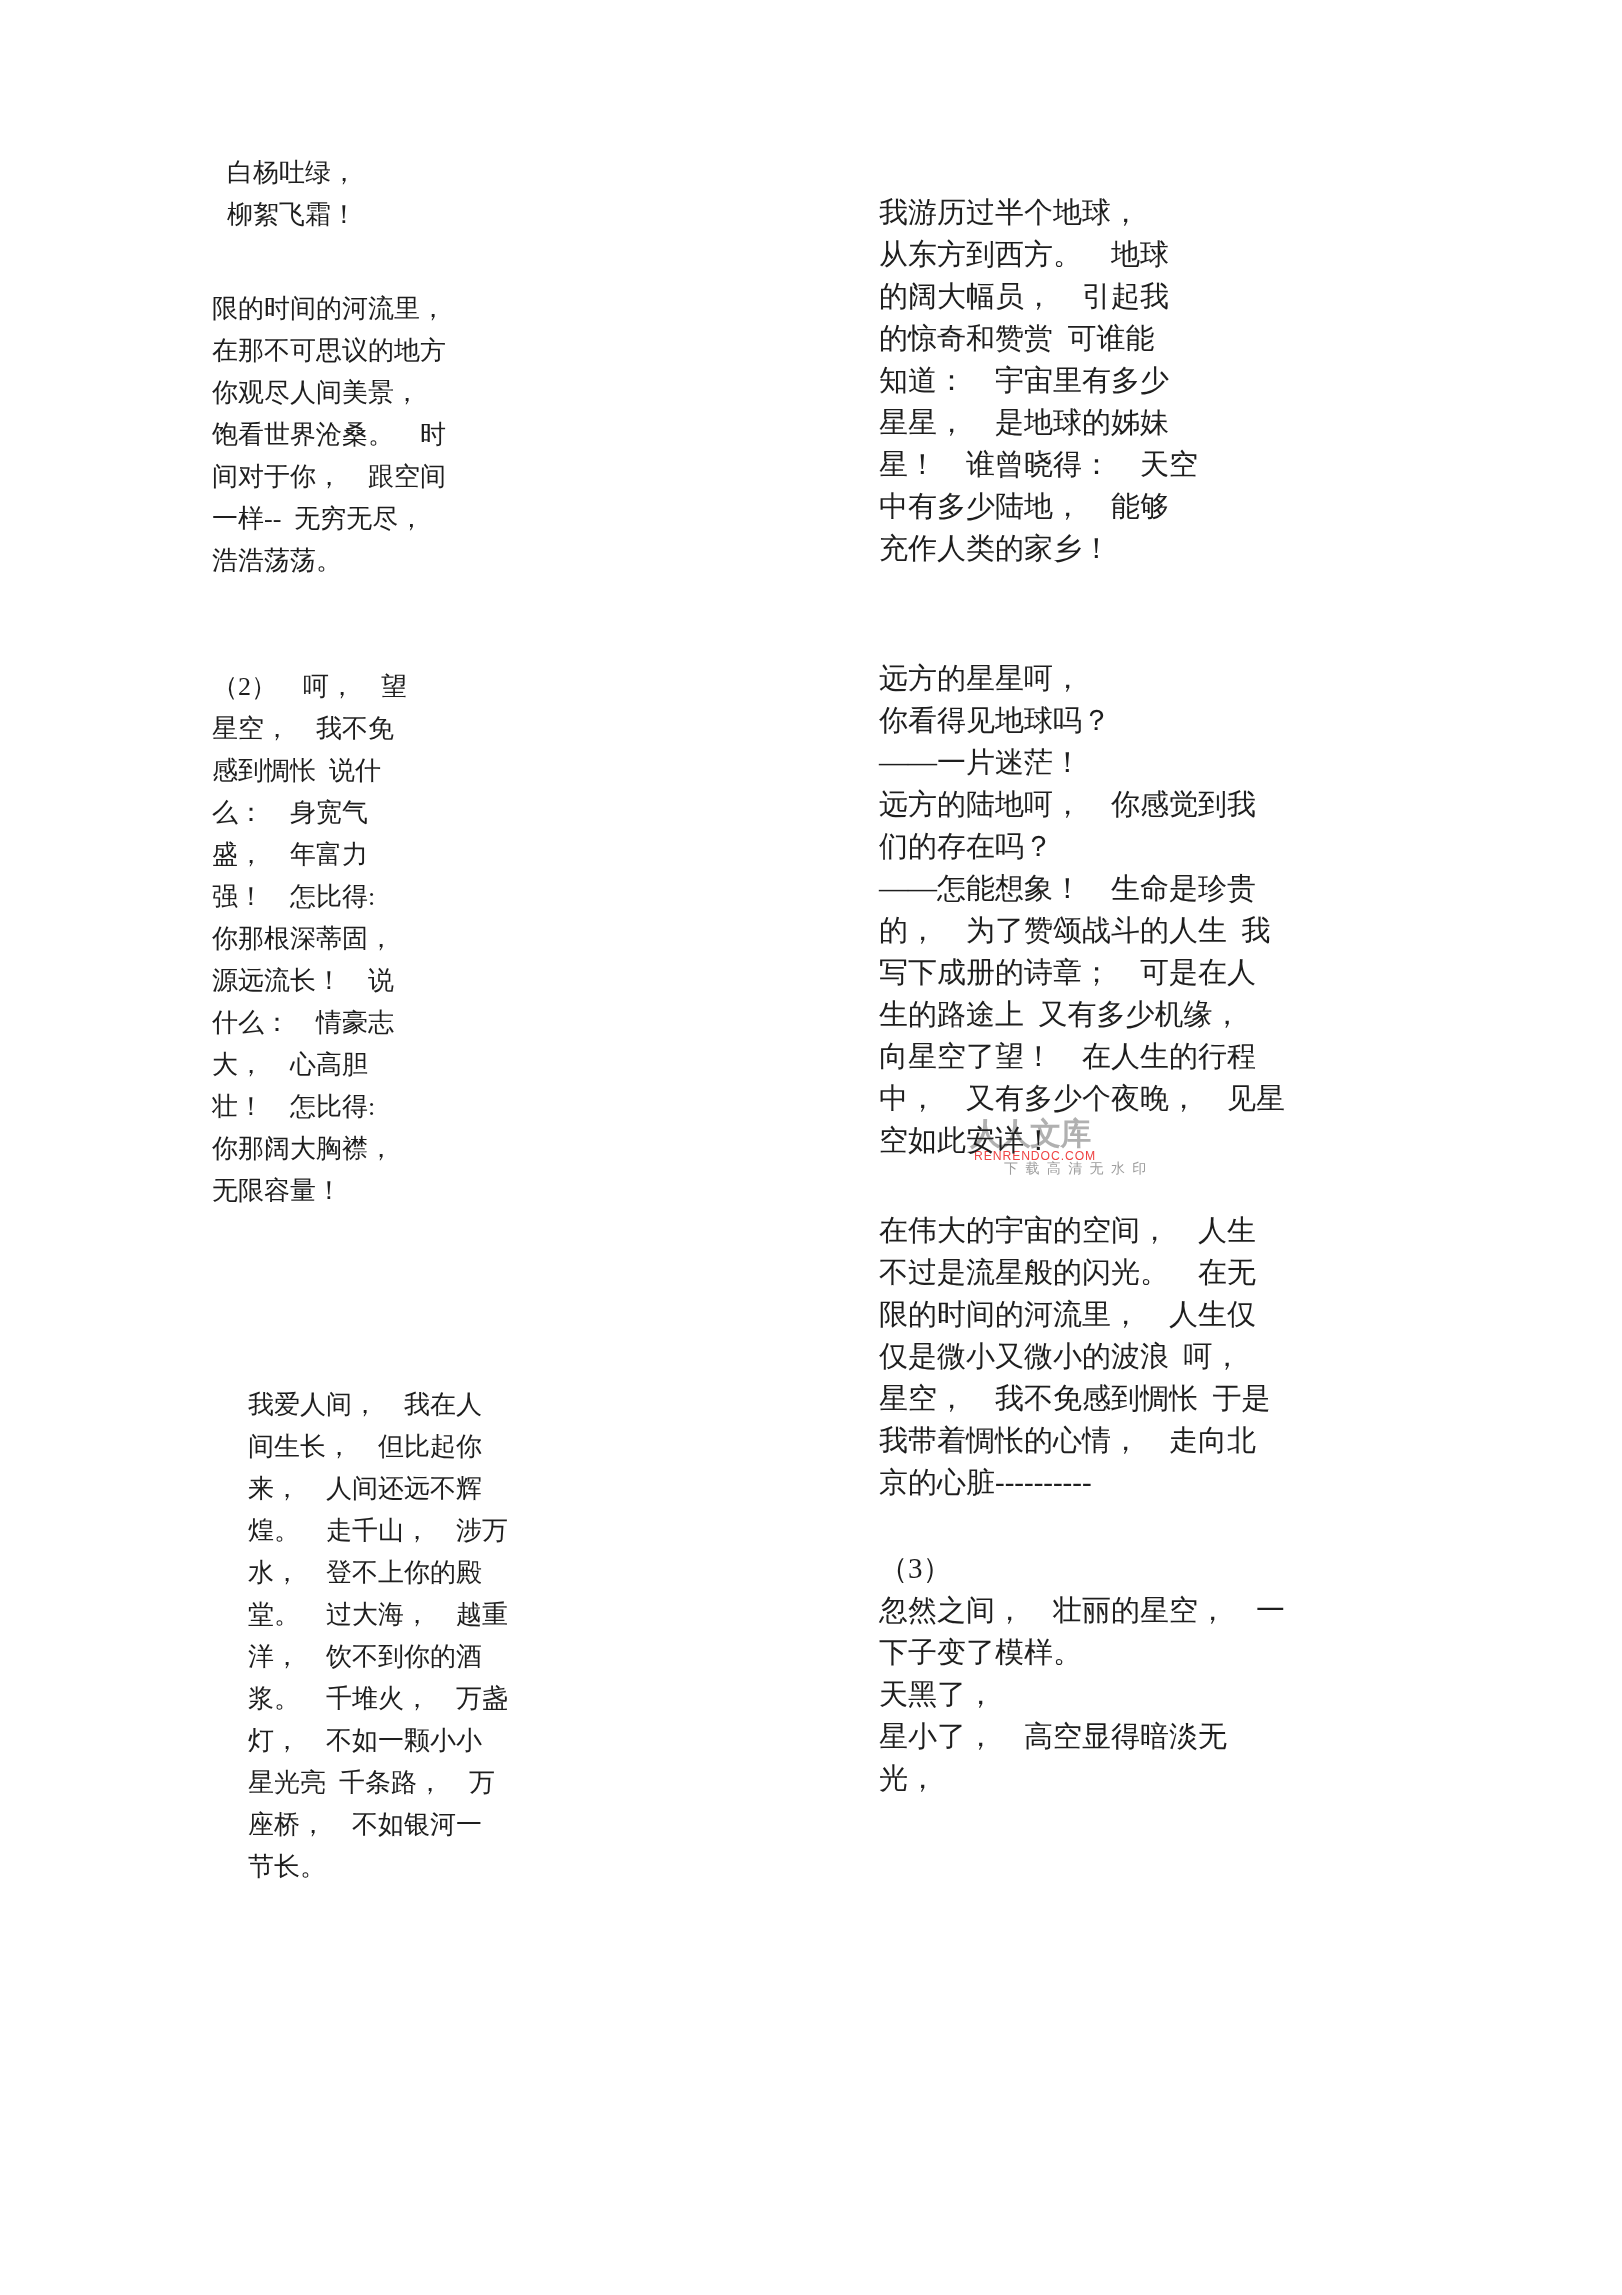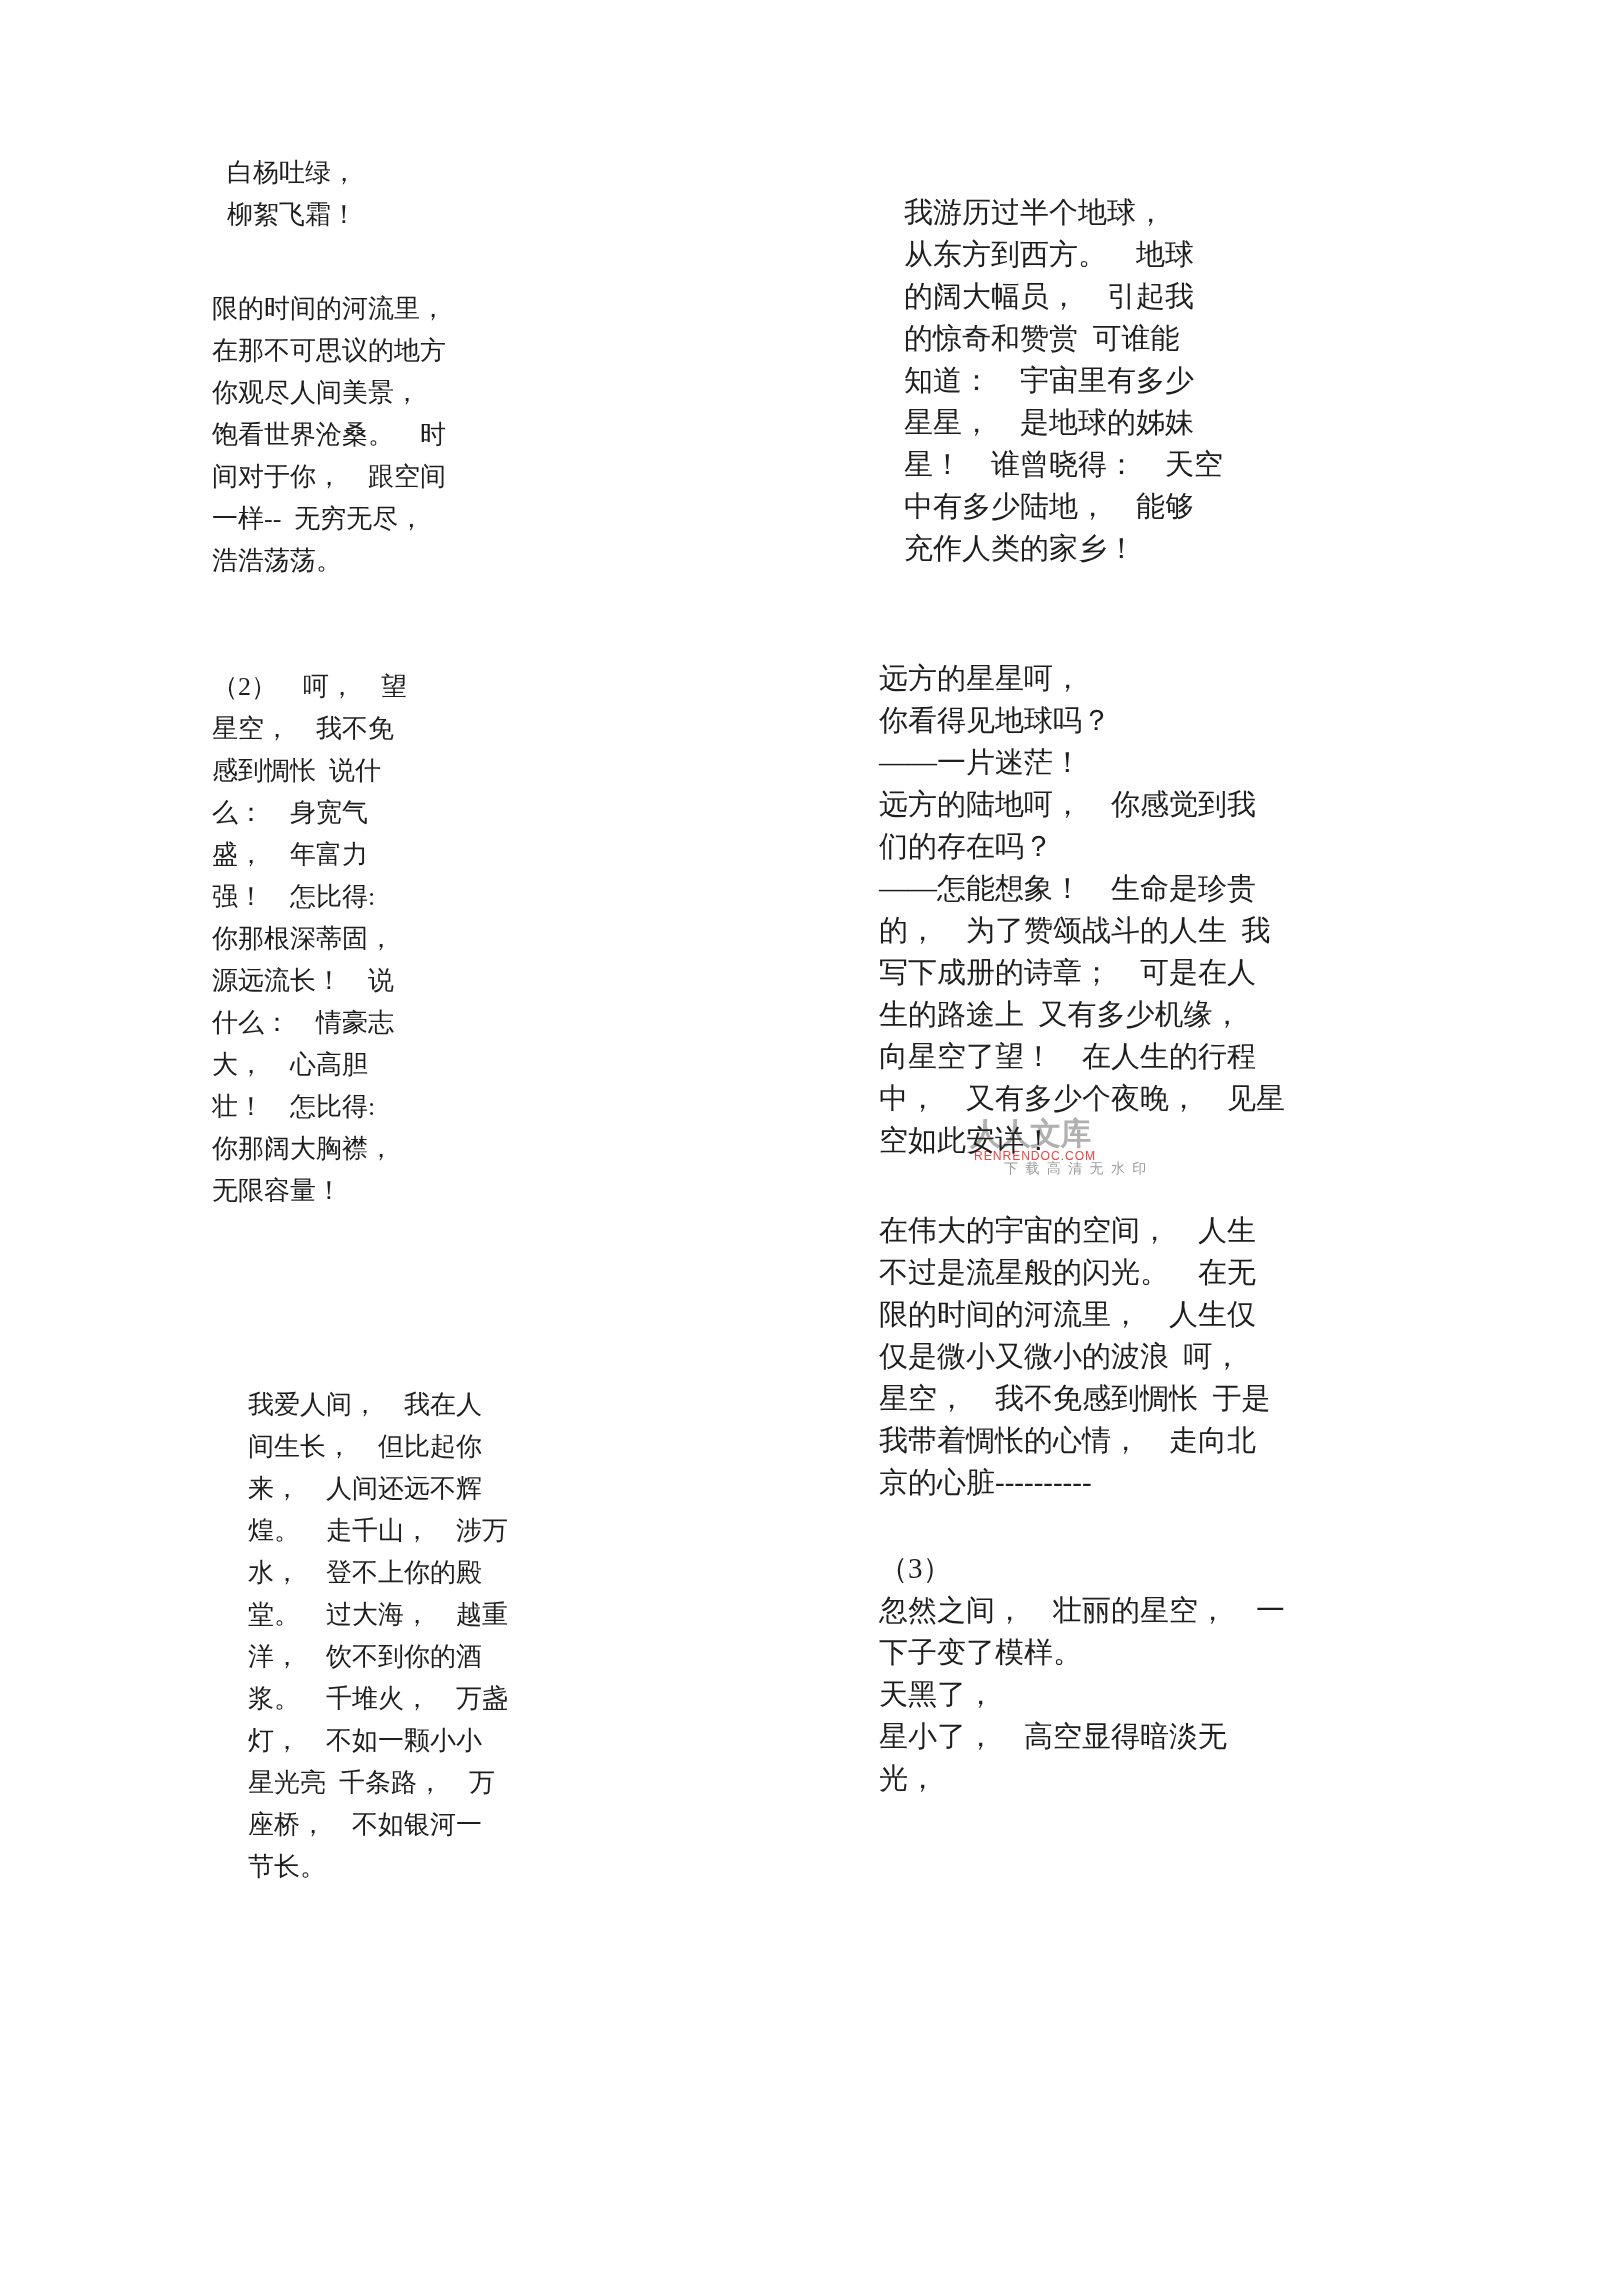--- a/index.html
+++ b/index.html
@@ -15,21 +15,21 @@
   
   .column{position:absolute;top:0;z-index:1;}
   #col-left{left:212px;font-size:26px;}
   #col-right{left:879px;font-size:29px;}
   .stanza{position:absolute;left:0;}
   .line{white-space:pre;line-height:42px;height:42px;}
   #col-left .stanza:nth-child(1){top:152px;margin-left:15px;}
   #col-left .stanza:nth-child(2){top:288px;}
   #col-left .stanza:nth-child(3){top:666px;}
   #col-left .stanza:nth-child(4){top:1384px;margin-left:36px;}
-  #col-right .stanza:nth-child(1){top:191px;margin-left:25px;}
+  #col-right .stanza:nth-child(1){top:191px;}
   #col-right .stanza:nth-child(2){top:657px;}
   #col-right .stanza:nth-child(3){top:1209px;}
   #col-right .stanza:nth-child(4){top:1547px;}
   
   .wm{position:absolute;z-index:0;font-family:Liberation Sans, sans-serif;white-space:pre;}
   .wm-logo{
     left:970px;top:1118px;
     font-size:31px;line-height:31px;font-weight:bold;
     color:#b0b0b0;letter-spacing:-0.9px;
   }

